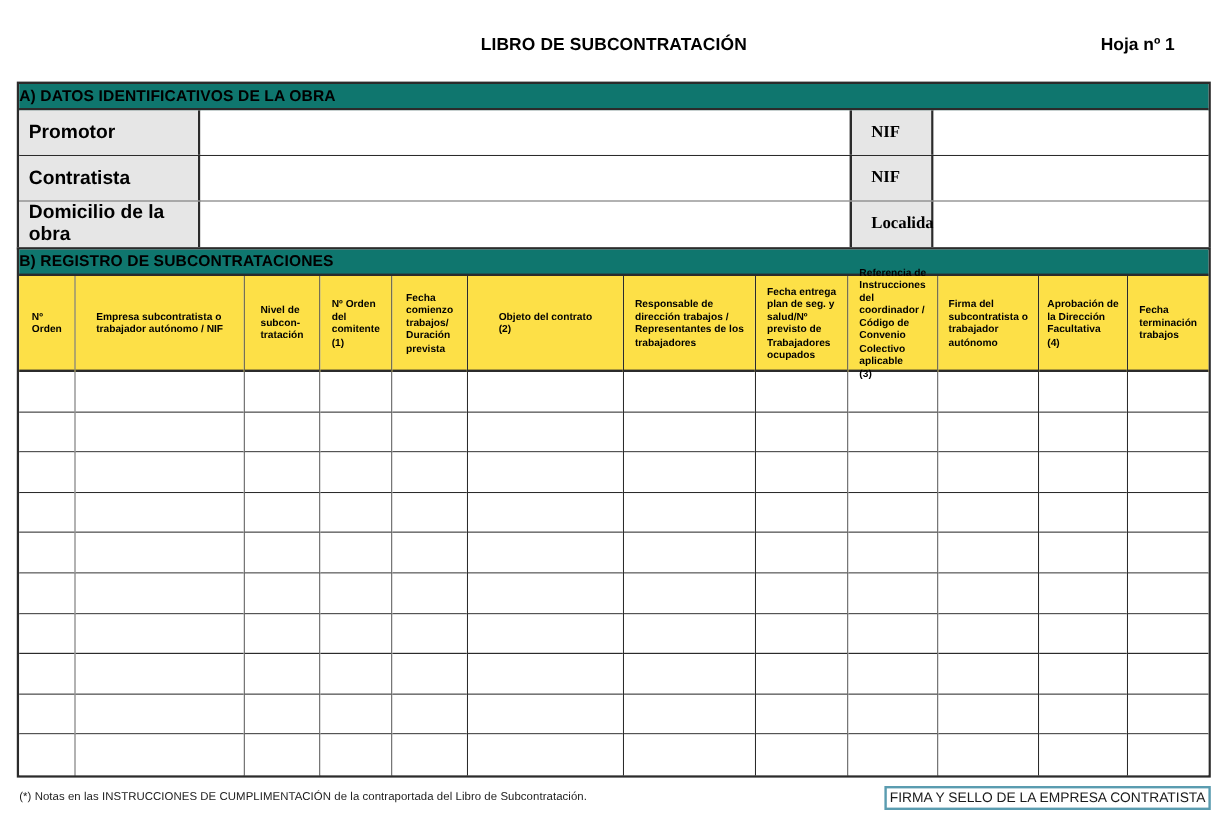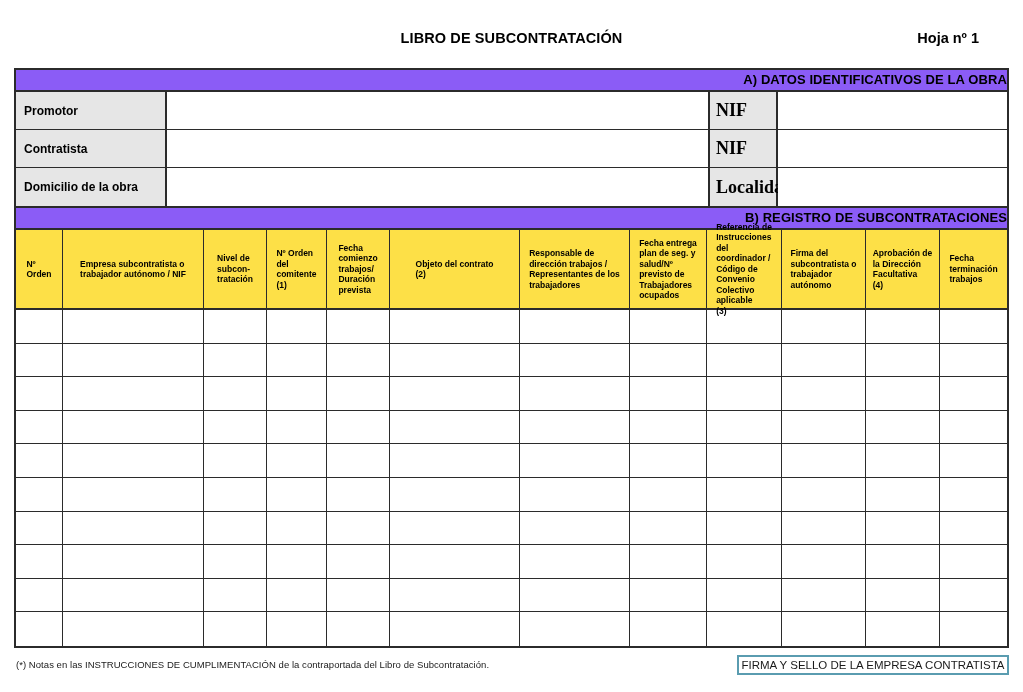--- a/index.html
+++ b/index.html
@@ -46,23 +46,23 @@
   .frame {
     position: absolute;
     left: 14px;
     width: 995px;
     border: 2px solid #2b2b2b;
     box-sizing: border-box;
     background: #ffffff;
   }
 
   .band {
-    background: #8b5cf6;
+    background: #0f766e;
     border-bottom: 2px solid #2b2b2b;
-    text-align: right;
+    text-align: left;
     font-size: 13px;
     font-weight: bold;
     line-height: 20px;
     height: 20px;
     letter-spacing: 0.1px;
   }
 
   
   #section-a { top: 68px; }
 
@@ -76,40 +76,40 @@
 
   .a-label {
     width: 151px;
     flex: 0 0 151px;
     background: #e6e6e6;
     border-right: 2px solid #2b2b2b;
     box-sizing: border-box;
     display: flex;
     align-items: center;
     padding-left: 8px;
-    font-size: 12px;
+    font-size: 16px;
     font-weight: bold;
   }
   .a-value {
     flex: 1 1 auto;
     border-right: 2px solid #2b2b2b;
     box-sizing: border-box;
     background: #ffffff;
   }
   .a-nif-label {
     width: 68px;
     flex: 0 0 68px;
     background: #e6e6e6;
     border-right: 2px solid #2b2b2b;
     box-sizing: border-box;
     display: flex;
     align-items: center;
-    padding-left: 6px;
+    padding-left: 16px;
     font-family: "Liberation Serif", serif;
-    font-size: 18px;
+    font-size: 14px;
     font-weight: bold;
   }
   .a-nif-value {
     width: 229px;
     flex: 0 0 229px;
     box-sizing: border-box;
     background: #ffffff;
   }
 
   

